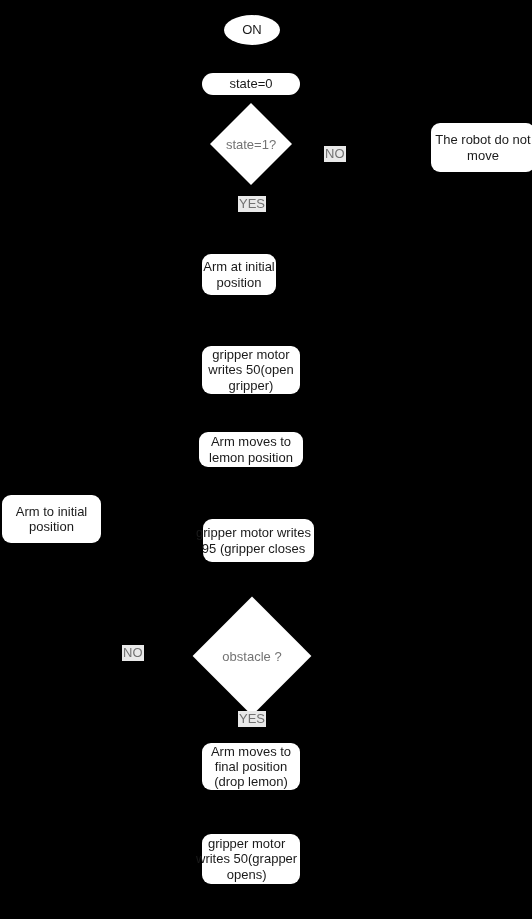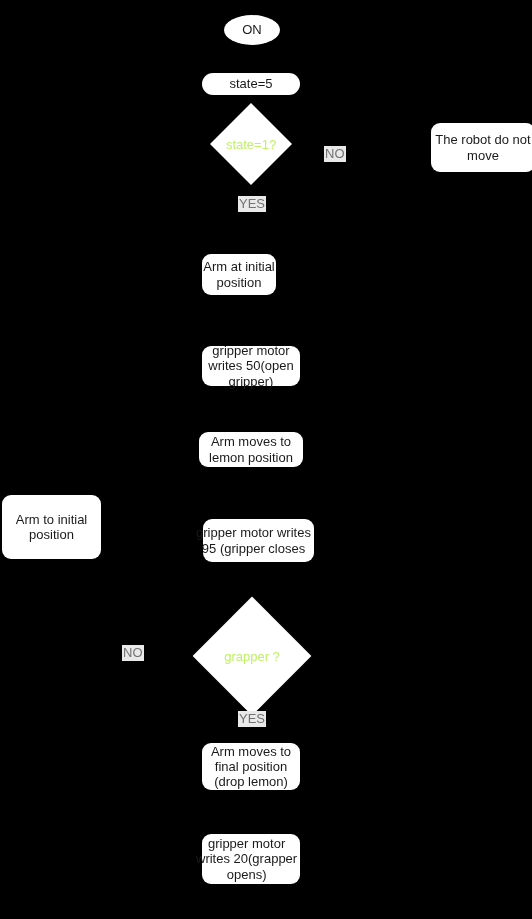--- a/index.html
+++ b/index.html
@@ -70,21 +70,21 @@
     background: #ffffff;
     transform: rotate(45deg);
   }
   .decision .diamond-label {
     position: absolute;
     left: 50%;
     top: 50%;
     transform: translate(-50%, -50%);
     white-space: nowrap;
     font-size: 13px;
-    color: #bef264;
+    color: #737373;
     text-align: right;
   }
 
   
   .branch-label {
     position: absolute;
     background: #e9e9e9;
     color: #737373;
     font-size: 13px;
     line-height: 1.1;
@@ -100,53 +100,53 @@
     margin-left: -9%;
   }
 </style>
 </head>
 <body>
 
 <div id="canvas">
 
   <div class="node terminator" style="left:224px; top:1px; width:56px; height:30px;">ON</div>
 
-  <div class="node rounded-pill" style="left:202px; top:59px; width:98px; height:22px;">state=5</div>
+  <div class="node rounded-pill" style="left:202px; top:59px; width:98px; height:22px;">state=0</div>
 
   <div class="decision" style="left:222px; top:101px; width:58px; height:58px;">
     <div class="diamond-body"></div>
     <div class="diamond-label">state=1?</div>
   </div>
 
   <div class="branch-label" style="left:324px; top:132px;">NO</div>
 
   <div class="node process" style="left:431px; top:109px; width:104px; height:49px;">The robot do not move</div>
 
   <div class="branch-label" style="left:238px; top:182px;">YES</div>
 
   <div class="node process" style="left:202px; top:240px; width:74px; height:41px;">Arm at initial position</div>
 
-  <div class="node process" style="left:202px; top:332px; width:98px; height:40px;">gripper motor writes 50(open gripper)</div>
+  <div class="node process" style="left:202px; top:332px; width:98px; height:48px;">gripper motor writes 50(open gripper)</div>
 
   <div class="node process" style="left:199px; top:418px; width:104px; height:35px;">Arm moves to lemon position</div>
 
-  <div class="node process" style="left:2px; top:481px; width:99px; height:64px;">Arm to initial position</div>
+  <div class="node process" style="left:2px; top:481px; width:99px; height:48px;">Arm to initial position</div>
 
   <div class="node process" style="left:203px; top:505px; width:111px; height:43px;">
     <span class="overflow-text">gripper motor writes 95 (gripper closes</span>
   </div>
 
   <div class="branch-label" style="left:122px; top:631px;">NO</div>
 
   <div class="decision" style="left:210px; top:600px; width:84px; height:84px;">
     <div class="diamond-body"></div>
-    <div class="diamond-label">grapper ?</div>
+    <div class="diamond-label">obstacle ?</div>
   </div>
 
   <div class="branch-label" style="left:238px; top:697px;">YES</div>
 
   <div class="node process" style="left:202px; top:729px; width:98px; height:47px;">Arm moves to final position (drop lemon)</div>
 
   <div class="node process" style="left:202px; top:820px; width:98px; height:50px;">
-    <span class="overflow-text">gripper motor writes 20(grapper opens)</span>
+    <span class="overflow-text">gripper motor writes 50(grapper opens)</span>
   </div>
 
 </div>
 
 </body></html>

